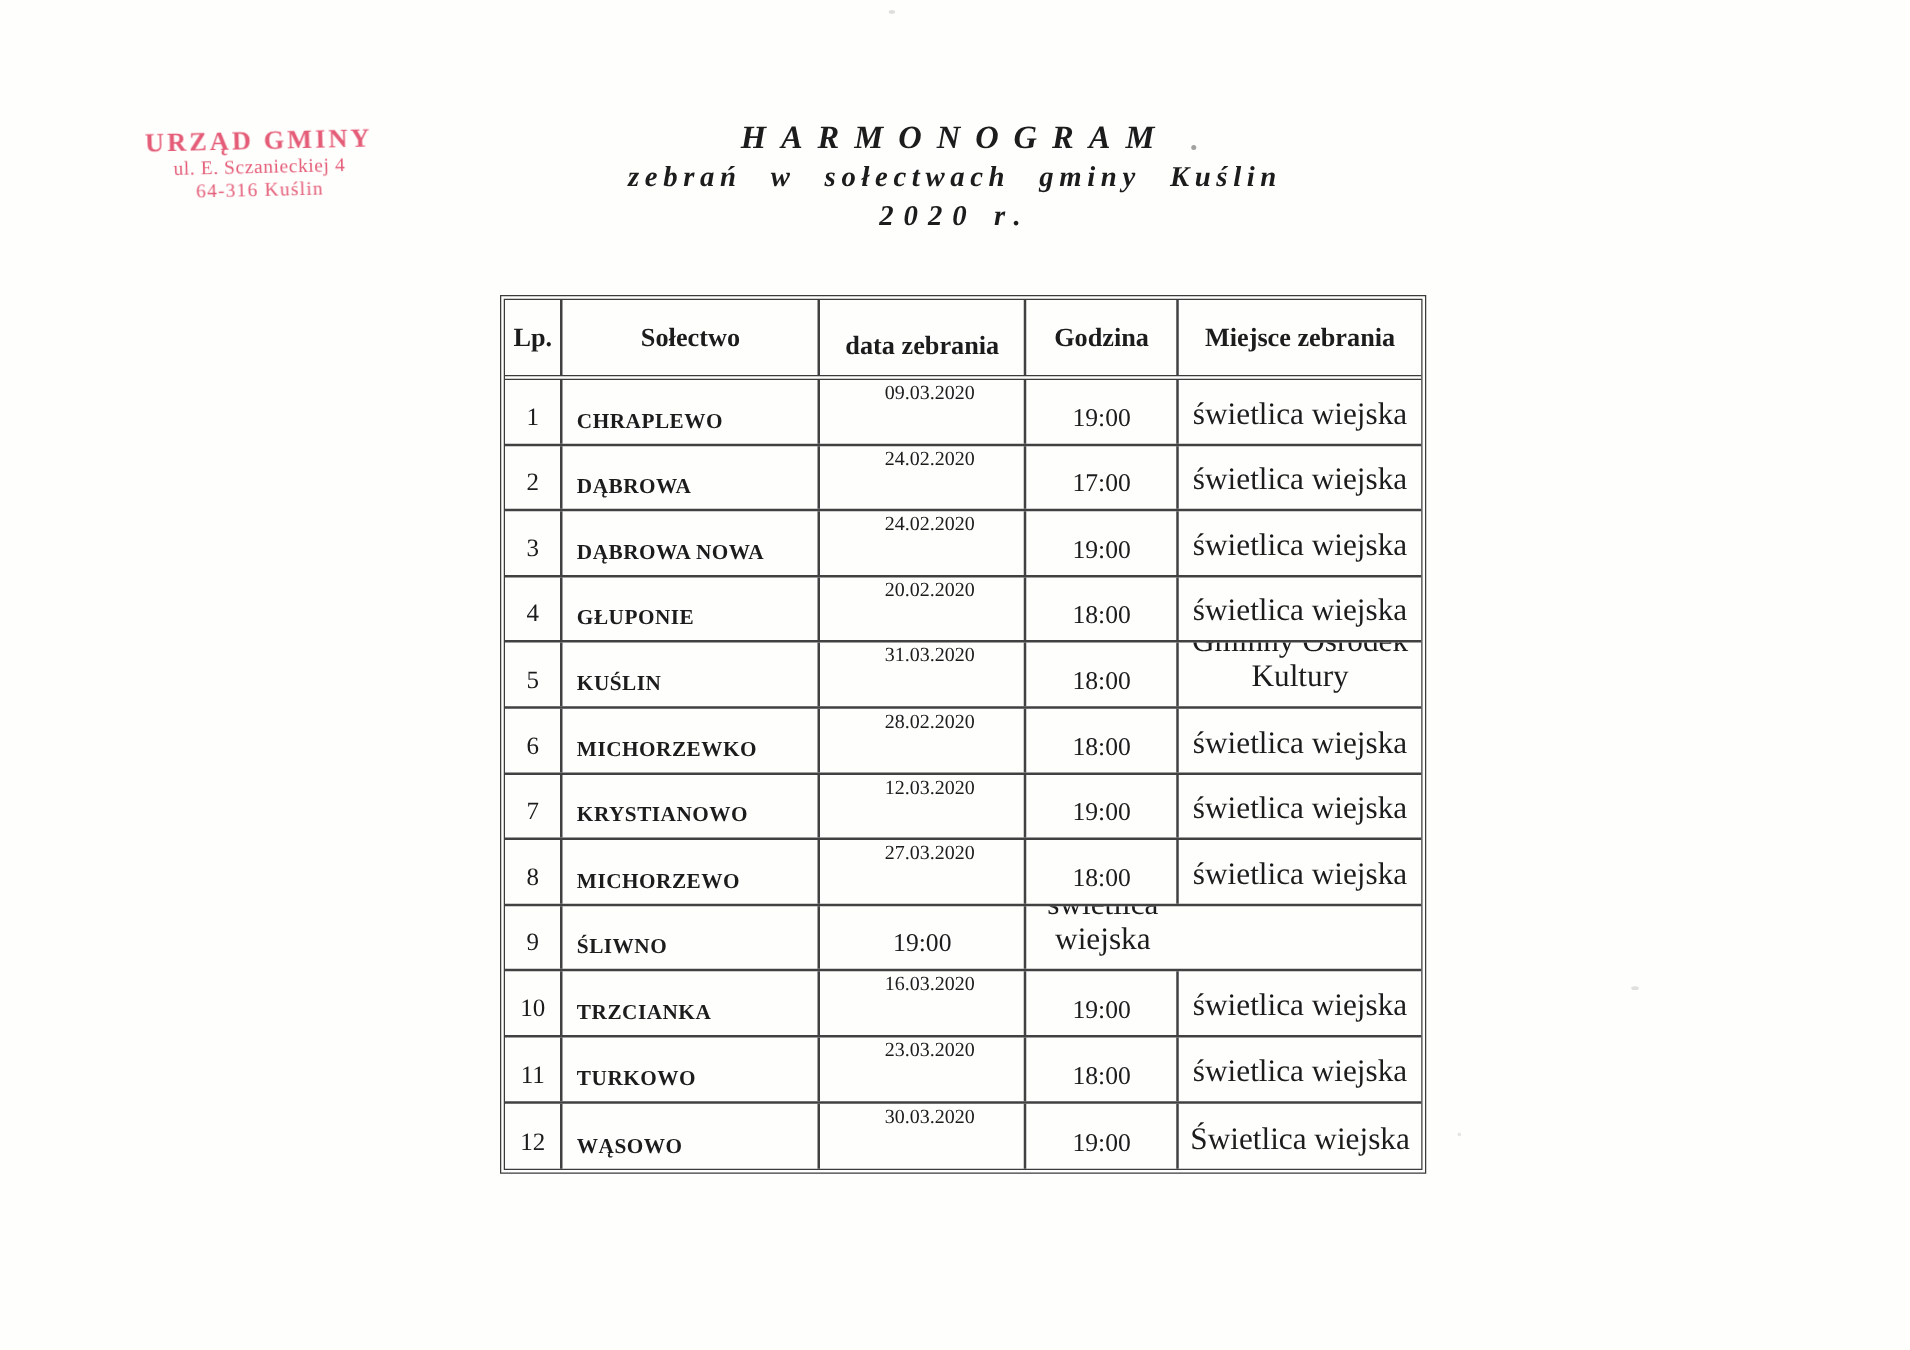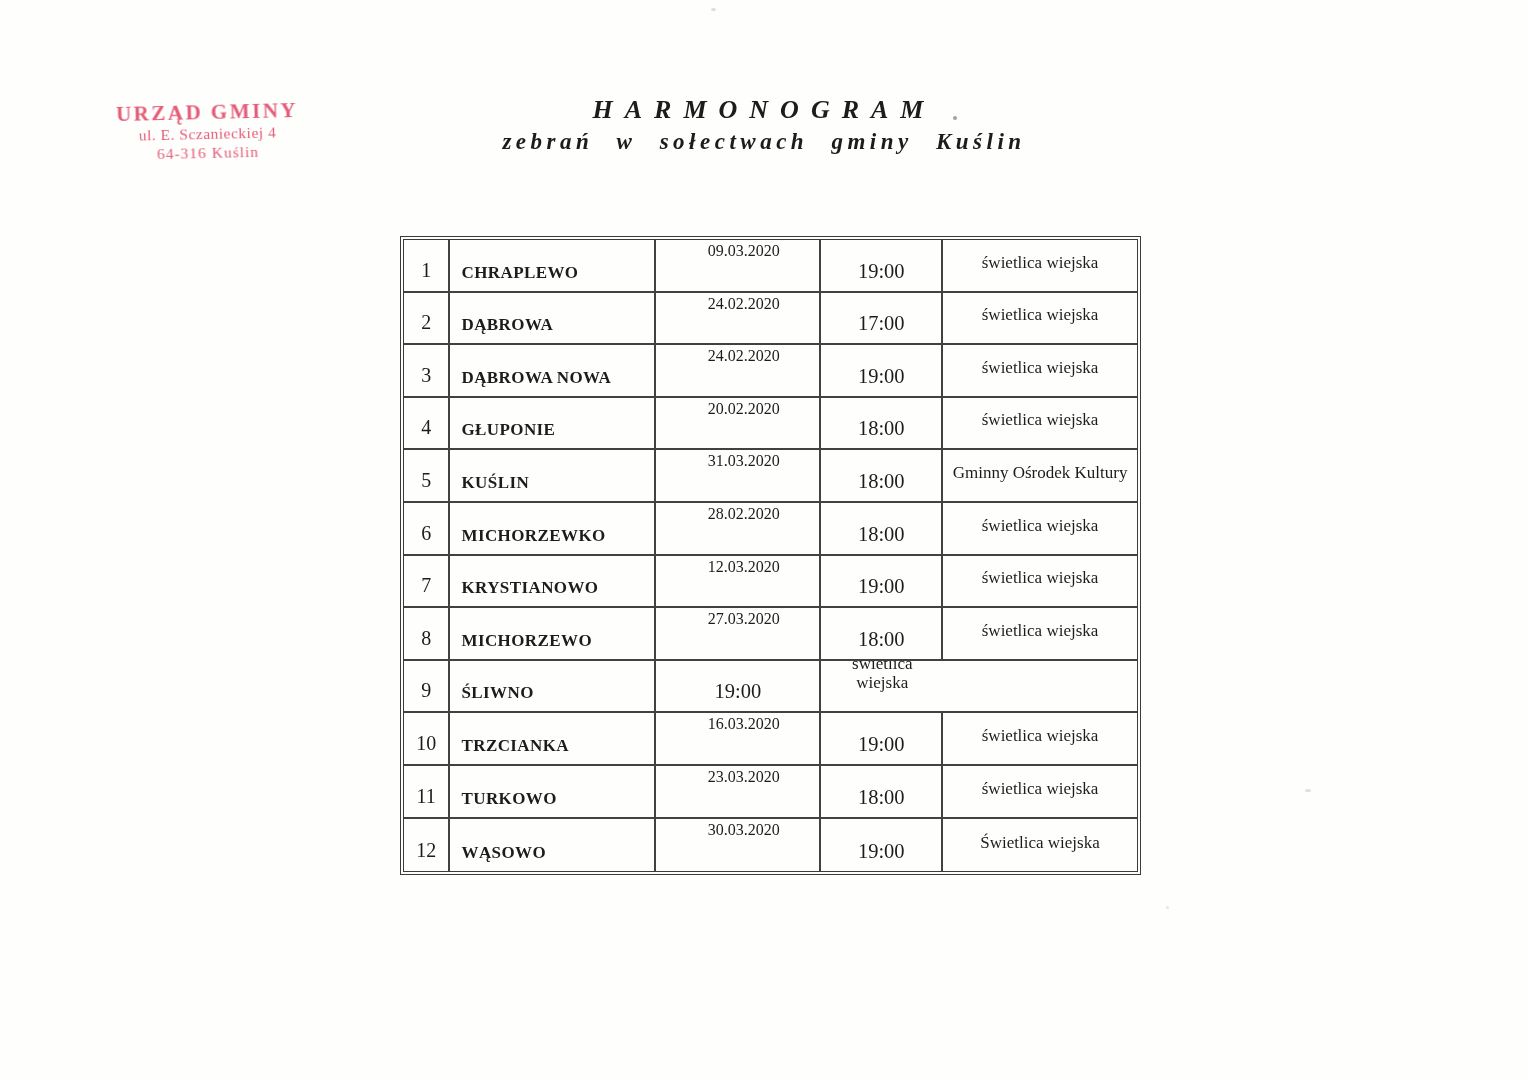--- a/index.html
+++ b/index.html
@@ -87,21 +87,21 @@
     font-weight: bold;
     font-size: 21px;
   }
   .h-date { padding-top: 12px; }
 
   
   .c-lp    { justify-content: center;   align-items: flex-end; padding-bottom: 9px;  font-size: 20px; }
   .c-sol   { justify-content: flex-start; align-items: flex-end; padding: 0 4px 8px 11px; font-weight: bold; font-size: 17px; letter-spacing: 0.4px; white-space: nowrap; }
   .c-date  { justify-content: center;   align-items: flex-start; padding-top: 2px;   font-size: 16px; padding-left: 12px; }
   .c-time  { justify-content: center;   align-items: flex-end; padding-bottom: 8px;  font-size: 20.5px; }
-  .c-place { justify-content: center;   align-items: flex-end; padding: 1px 6px 19px 6px; font-size: 17px; text-align: center; line-height: 1.12; }
+  .c-place { justify-content: center;   align-items: flex-end; padding: 1px 6px 9px 6px; font-size: 25px; text-align: center; line-height: 1.12; }
 
   
   .speck { position: absolute; border-radius: 50%; background: #c2c2c2; }
   .speck1 { left: 711px; top: 8px;   width: 5px; height: 3px; opacity: .55; }
   .speck2 { left: 953px; top: 116px; width: 4px; height: 4px; opacity: .65; background:#6e6e6e; }
   .speck3 { left: 1305px; top: 789px; width: 6px; height: 3px; opacity: .5; }
   .speck4 { left: 1166px; top: 906px; width: 3px; height: 3px; opacity: .4; }
 </style>
 </head>
 <body>
@@ -110,23 +110,31 @@
 
   <div class="stamp" style="color: rgb(226, 79, 108);">
     <div class="stamp-l1">URZĄD GMINY</div>
     <div class="stamp-l2">ul. E. Sczanieckiej 4</div>
     <div class="stamp-l3">64-316 Kuślin</div>
   </div>
 
   <div class="title-block">
     <div class="title-l1">HARMONOGRAM</div>
     <div class="title-l2">zebrań w sołectwach gminy Kuślin</div>
+    <div class="title-l3">2020 r.</div>
   </div>
 
   <div class="tbl">
+    <div class="tr header">
+      <div class="cell h-cell">Lp.</div>
+      <div class="cell h-cell">Sołectwo</div>
+      <div class="cell h-cell h-date">data zebrania</div>
+      <div class="cell h-cell">Godzina</div>
+      <div class="cell h-cell">Miejsce zebrania</div>
+    </div>
     <div id="table-body">
         <div class="tr">
           <div class="cell c-lp">1</div>
           <div class="cell c-sol">CHRAPLEWO</div>
           <div class="cell c-date">09.03.2020</div>
           <div class="cell c-time">19:00</div>
           <div class="cell c-place">świetlica wiejska</div>
         </div>
         <div class="tr">
           <div class="cell c-lp">2</div>

